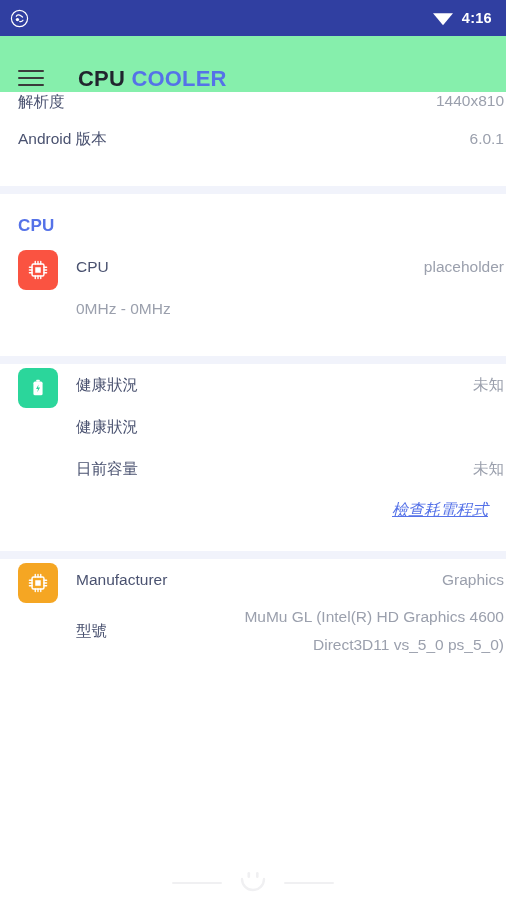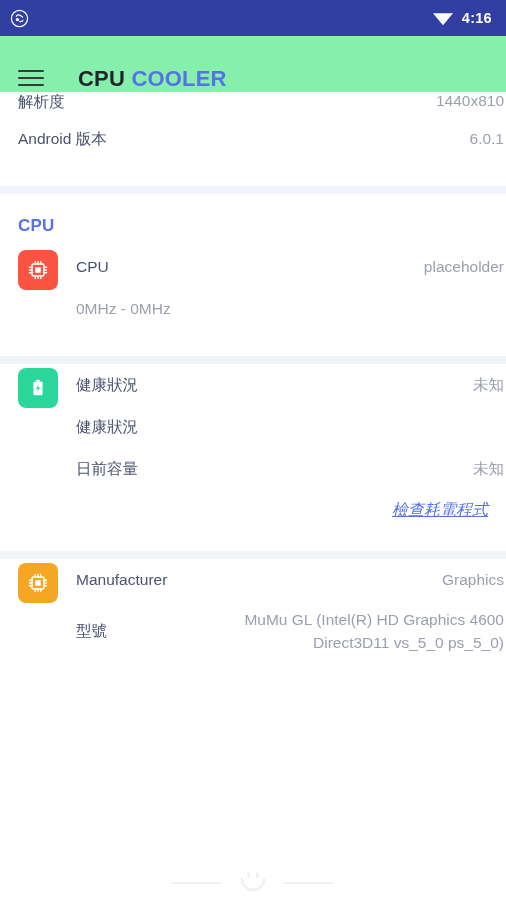--- a/index.html
+++ b/index.html
@@ -106,21 +106,21 @@
     white-space: nowrap;
   }
   .row-value {
     font-size: 15.5px;
     color: #9ba0ad;
     text-align: right;
     white-space: nowrap;
   }
   .row-value.multiline {
     white-space: normal;
-    line-height: 23px;
+    line-height: 28px;
     max-width: 310px;
   }
   .row.tall { height: 60px; align-items: center; }
 
   
   .sep {
     height: 8px;
     background: #f1f3fb;
     width: 100%;
   }

